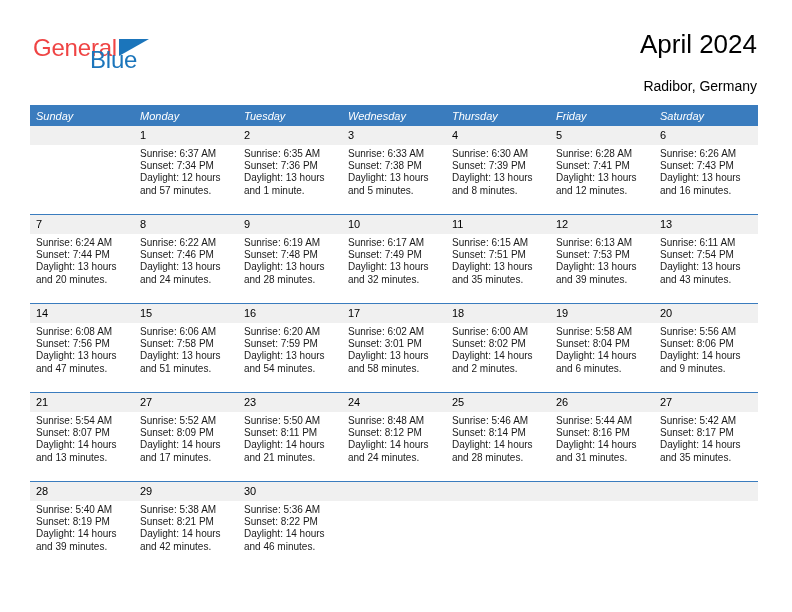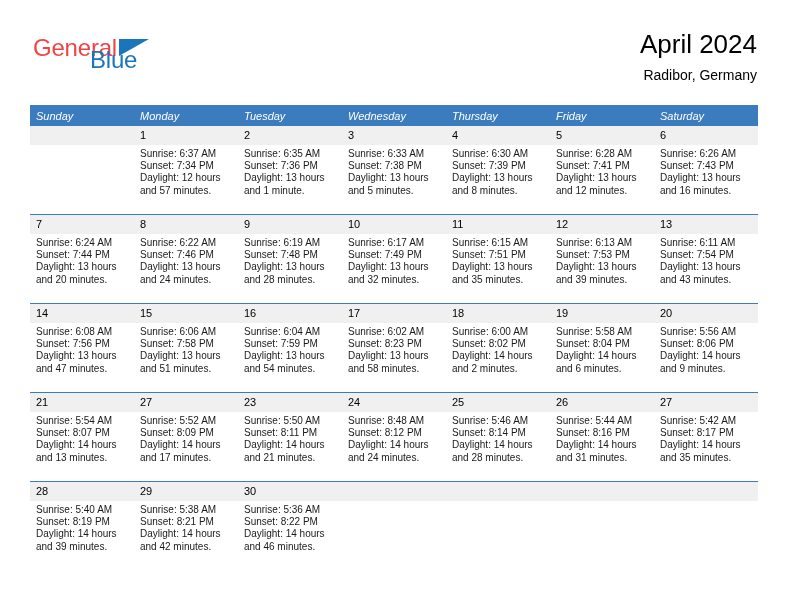--- a/index.html
+++ b/index.html
@@ -71,21 +71,21 @@
   .cal-title {
     font-size: 26px;
     color: #000000;
     line-height: 32px;
     white-space: nowrap;
   }
   .cal-subtitle {
     font-size: 14px;
     color: #000000;
     line-height: 20px;
-    margin-top: 5px;
+    margin-top: 16px;
     white-space: nowrap;
   }
   
   .calendar {
     position: absolute;
     left: 30px;
     top: 105px;
     width: 728px;
     border-collapse: collapse;
     table-layout: fixed;
@@ -307,31 +307,31 @@
             <div class="cellbody">
               <div>Sunrise: 6:06 AM</div>
               <div>Sunset: 7:58 PM</div>
               <div>Daylight: 13 hours</div>
               <div>and 51 minutes.</div>
             </div>
           </td>
           <td>
             <div class="daynum">16</div>
             <div class="cellbody">
-              <div>Sunrise: 6:04 AM</div>
+              <div>Sunrise: 6:20 AM</div>
               <div>Sunset: 7:59 PM</div>
               <div>Daylight: 13 hours</div>
               <div>and 54 minutes.</div>
             </div>
           </td>
           <td>
             <div class="daynum">17</div>
             <div class="cellbody">
               <div>Sunrise: 6:02 AM</div>
-              <div>Sunset: 8:23 PM</div>
+              <div>Sunset: 3:01 PM</div>
               <div>Daylight: 13 hours</div>
               <div>and 58 minutes.</div>
             </div>
           </td>
           <td>
             <div class="daynum">18</div>
             <div class="cellbody">
               <div>Sunrise: 6:00 AM</div>
               <div>Sunset: 8:02 PM</div>
               <div>Daylight: 14 hours</div>

